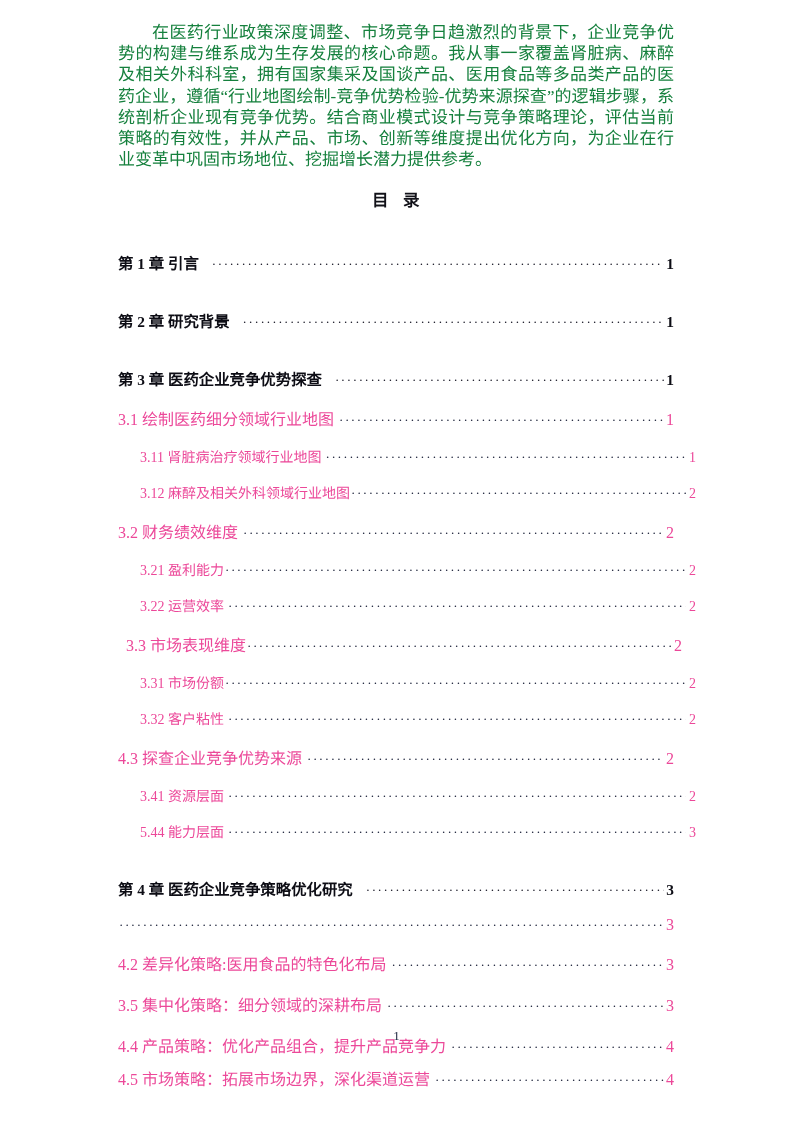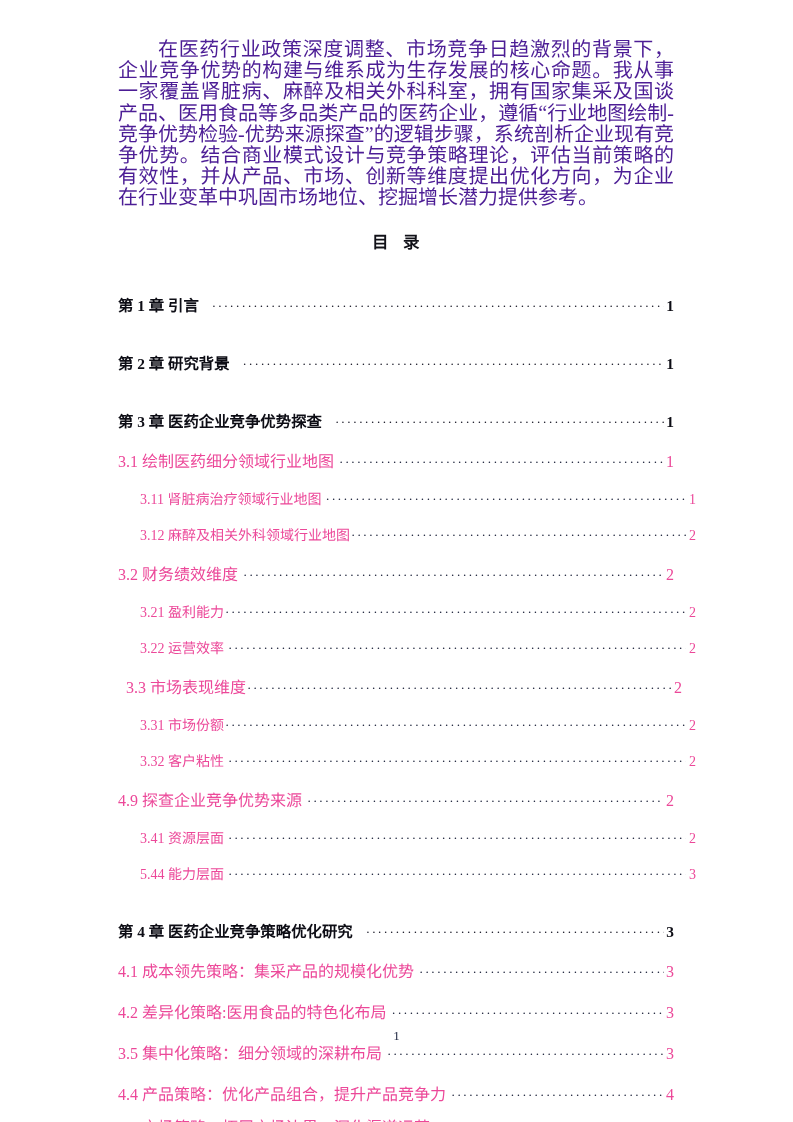--- a/index.html
+++ b/index.html
@@ -39,27 +39,27 @@
     letter-spacing: 0.5px;
     color: #111118;
   }
   .doc-heading .sp { display: inline-block; width: 14px; }
 
   #abstract-heading { margin-top: 108px; }
   #toc-heading { margin-top: 0; }
 
   
   .abstract-body {
-    margin-top: 39px;
-    font-size: 20px;
+    margin-top: 22px;
+    font-size: 17px;
     line-height: 21.2px;
     text-align: justify;
     text-justify: inter-ideograph;
     text-indent: 2em;
-    color: #4c1d95;
+    color: #15803d;
   }
 
   
   .toc { margin-top: 0; }
 
   .toc-row {
     display: flex;
     align-items: baseline;
     width: 100%;
     white-space: nowrap;
@@ -200,41 +200,40 @@
           <span class="toc-title">3.31 市场份额</span>
           <span class="toc-leader"></span>
           <span class="toc-page">2</span>
         </div>
         <div class="toc-row lvl-3">
           <span class="toc-title">3.32 客户粘性</span>
           <span class="toc-leader"></span>
           <span class="toc-page">2</span>
         </div>
         <div class="toc-row lvl-2">
-          <span class="toc-title">4.9  探查企业竞争优势来源</span>
+          <span class="toc-title">4.3  探查企业竞争优势来源</span>
           <span class="toc-leader"></span>
           <span class="toc-page">2</span>
         </div>
         <div class="toc-row lvl-3">
           <span class="toc-title">3.41 资源层面</span>
           <span class="toc-leader"></span>
           <span class="toc-page">2</span>
         </div>
         <div class="toc-row lvl-3">
           <span class="toc-title">5.44 能力层面</span>
           <span class="toc-leader"></span>
           <span class="toc-page">3</span>
         </div>
         <div class="toc-row lvl-chapter gap-wide">
           <span class="toc-title">第 4 章  医药企业竞争策略优化研究</span>
           <span class="toc-leader"></span>
           <span class="toc-page">3</span>
         </div>
         <div class="toc-row lvl-2">
-          <span class="toc-title">4.1 成本领先策略：集采产品的规模化优势</span>
           <span class="toc-leader"></span>
           <span class="toc-page">3</span>
         </div>
         <div class="toc-row lvl-2">
           <span class="toc-title">4.2 差异化策略:医用食品的特色化布局</span>
           <span class="toc-leader"></span>
           <span class="toc-page">3</span>
         </div>
         <div class="toc-row lvl-2">
           <span class="toc-title">3.5 集中化策略：细分领域的深耕布局</span>

